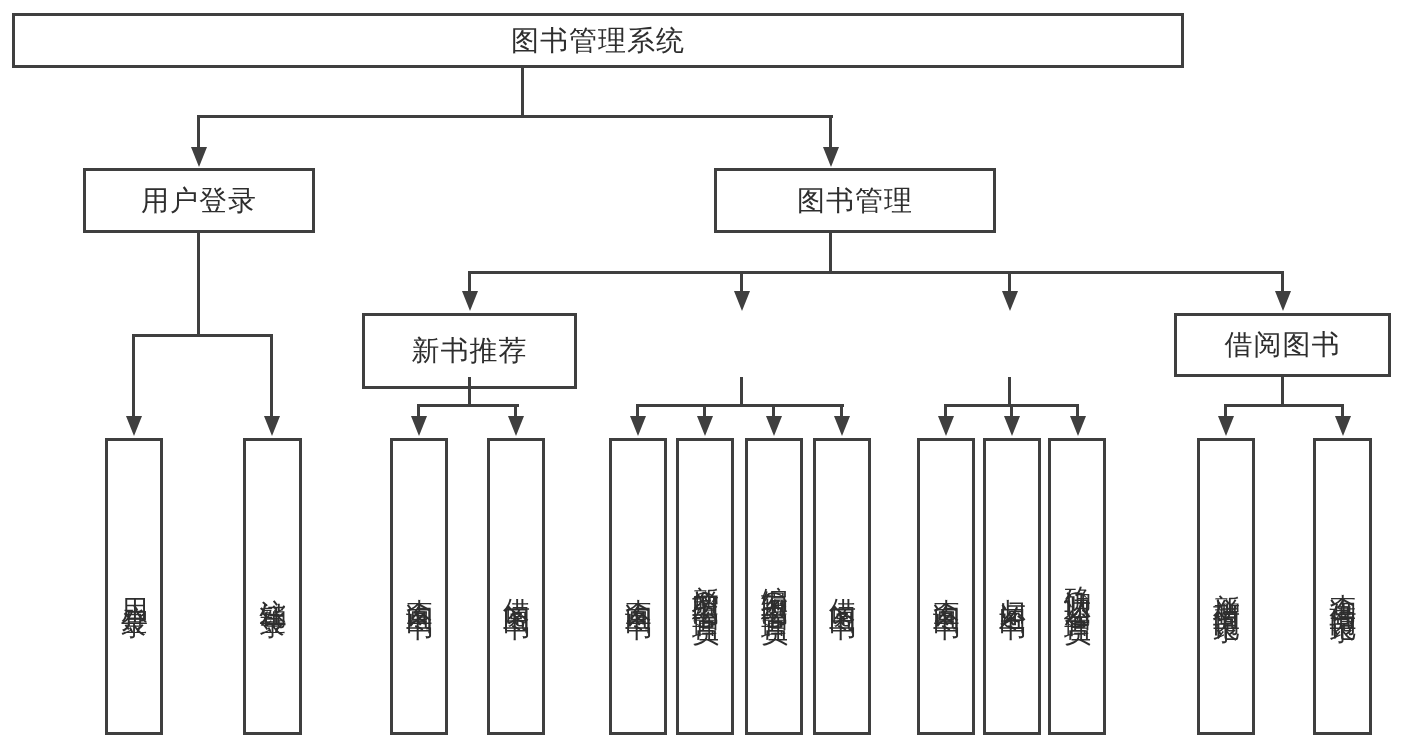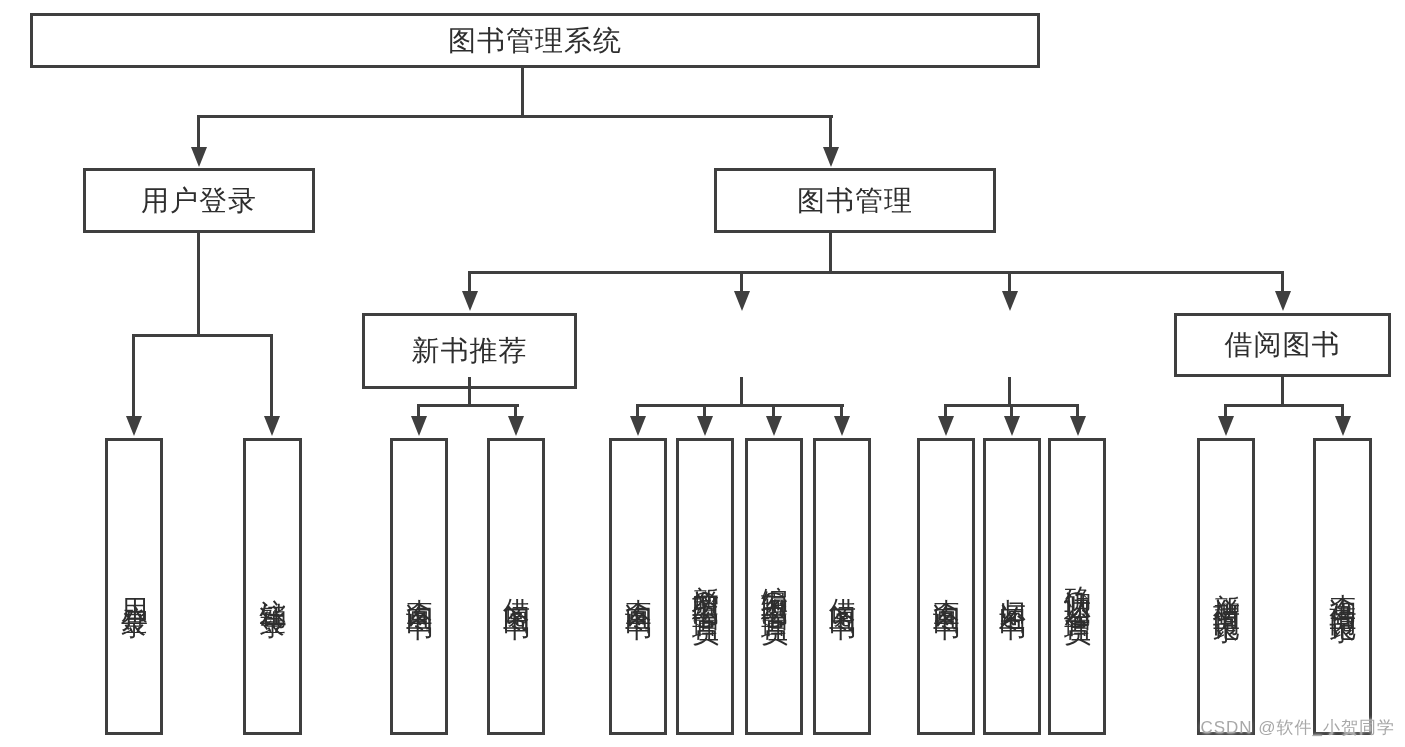--- a/index.html
+++ b/index.html
@@ -44,21 +44,21 @@
     color:#a8a8a8;
     text-shadow:0 0 2px #ffffff,0 0 4px #ffffff;
     letter-spacing:1px;
   }
 </style>
 </head>
 <body>
 
 <div class="canvas">
 
-  <div class="node root" style="left:30px;top:13px;width:1010px;height:55px">
+  <div class="node root" style="left:12px;top:13px;width:1172px;height:55px">
     <span>图书管理系统</span>
   </div>
 
   <div class="node hnode" style="left:83px;top:168px;width:232px;height:65px">
     <span>用户登录</span>
   </div>
   <div class="node hnode" style="left:714px;top:168px;width:282px;height:65px">
     <span>图书管理</span>
   </div>
 
@@ -167,15 +167,14 @@
   <div class="arr" style="left:630px;top:416px"></div>
   <div class="arr" style="left:697px;top:416px"></div>
   <div class="arr" style="left:766px;top:416px"></div>
   <div class="arr" style="left:834px;top:416px"></div>
   <div class="arr" style="left:938px;top:416px"></div>
   <div class="arr" style="left:1004px;top:416px"></div>
   <div class="arr" style="left:1070px;top:416px"></div>
   <div class="arr" style="left:1218px;top:416px"></div>
   <div class="arr" style="left:1335px;top:416px"></div>
 
-  <div class="watermark">CSDN @软件_小贺同学</div>
 
 </div>
 
 </body></html>

